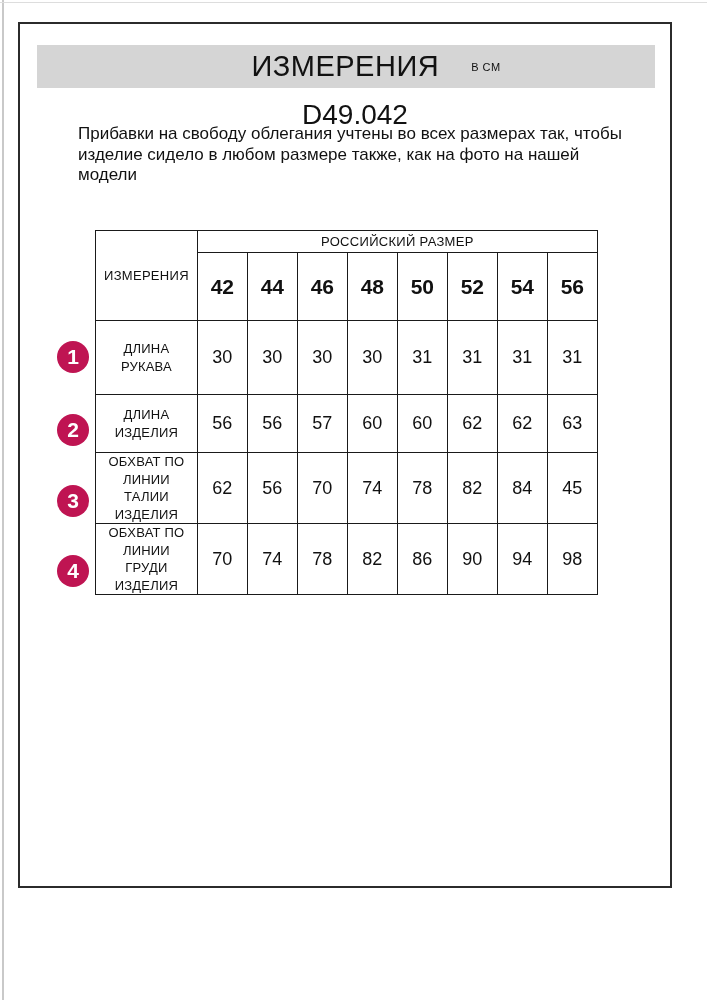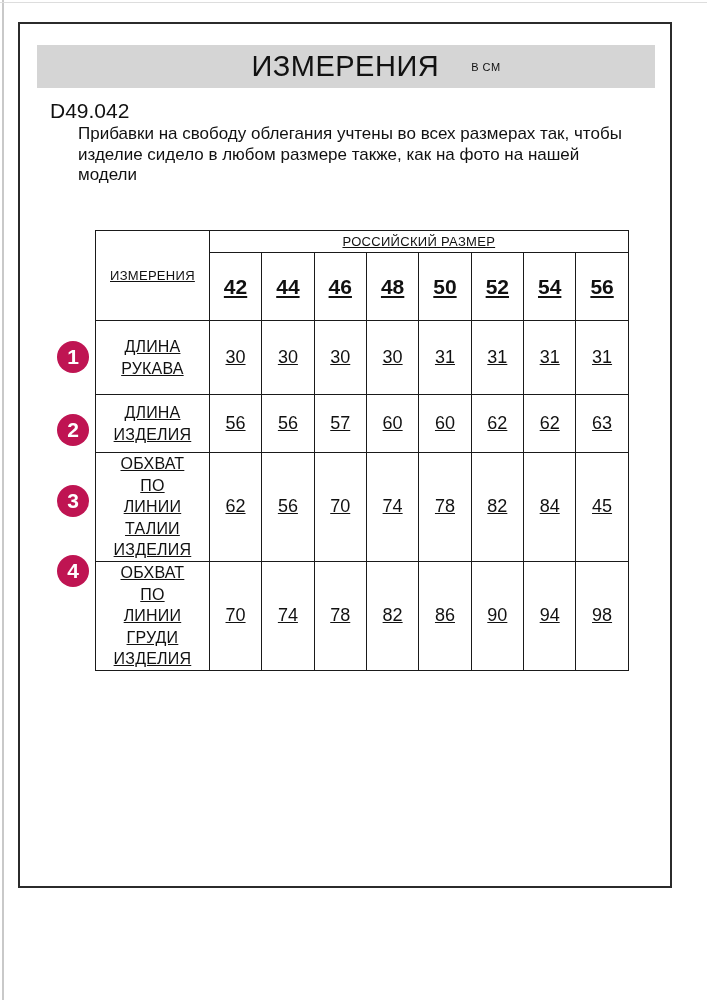--- a/index.html
+++ b/index.html
@@ -40,42 +40,41 @@
     font-size:29px;font-weight:400;letter-spacing:0.5px;white-space:nowrap;
   }
   .title-bold{
     font-size:29px;font-weight:700;letter-spacing:0.5px;margin-left:34px;white-space:nowrap;
   }
   .title-unit{
     font-size:11px;font-weight:400;letter-spacing:0.5px;margin-left:32px;white-space:nowrap;
   }
   .product-code{
     position:absolute;left:50px;top:99px;width:610px;
-    text-align:left;font-size:21px;font-weight:400;
+    text-align:center;font-size:28px;font-weight:400;
   }
   .product-note{
     position:absolute;left:78px;top:124px;width:554px;
     text-align:left;font-size:17px;line-height:1.22;font-weight:400;
   }
   table.size-table{
     position:absolute;left:95px;top:230px;
     border-collapse:collapse;table-layout:fixed;
     background:#ffffff;
   }
   table.size-table td{
     border:1.5px solid #1a1a1a;
     text-align:center;vertical-align:middle;
-    padding:0 14px;
-    text-decoration:underline;
+    padding:0 8px;
   }
   .c-measurements{width:99px;font-size:13px;letter-spacing:0.3px;}
   .c-group{height:22px;font-size:13px;letter-spacing:0.3px;}
   .r-sizes td{height:68px;}
   .c-size{width:50px;font-size:21px;font-weight:700;}
-  .r-data .c-label{font-size:16px;line-height:1.35;letter-spacing:0.2px;margin-top:26px;}
+  .r-data .c-label{font-size:13px;line-height:1.35;letter-spacing:0.2px;margin-top:26px;}
   .r-data .c-val{font-size:18px;}
   .r-d1 td{height:74px;}
   .r-d2 td{height:58px;}
   .r-d3 td{height:71px;}
   .r-d4 td{height:70px;}
   .marker{
     position:absolute;left:57px;width:32px;height:32px;
     background:var(--accent);border-radius:50%;
     display:flex;align-items:center;justify-content:center;
     color:#ffffff;font-size:21px;font-weight:700;

